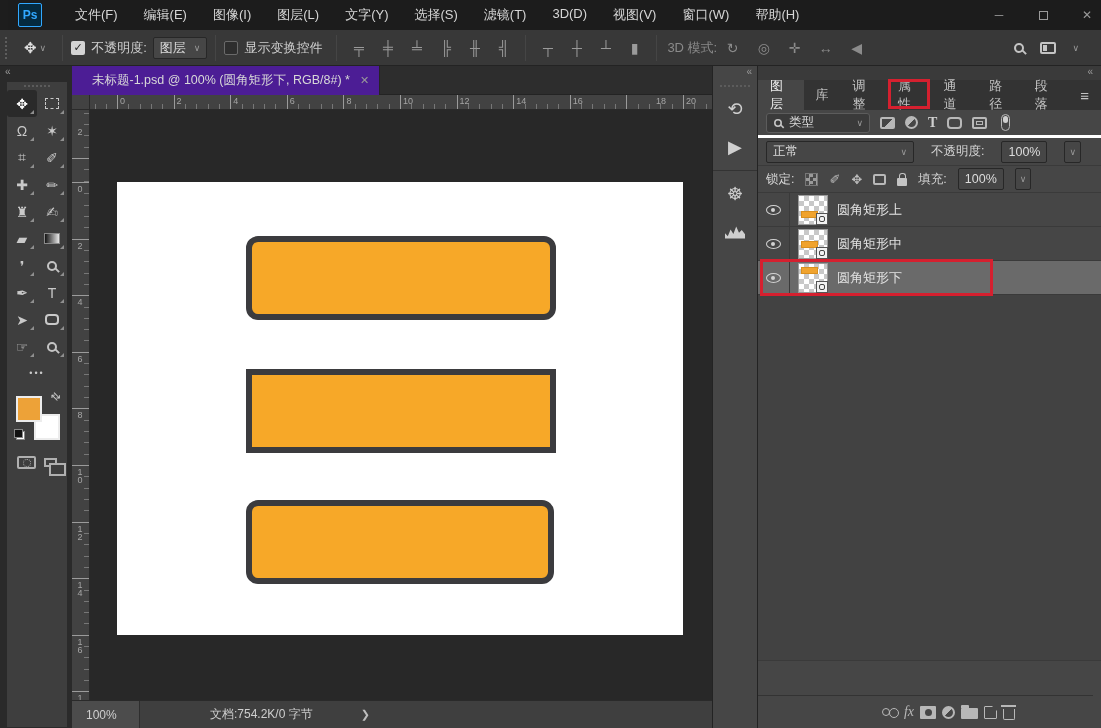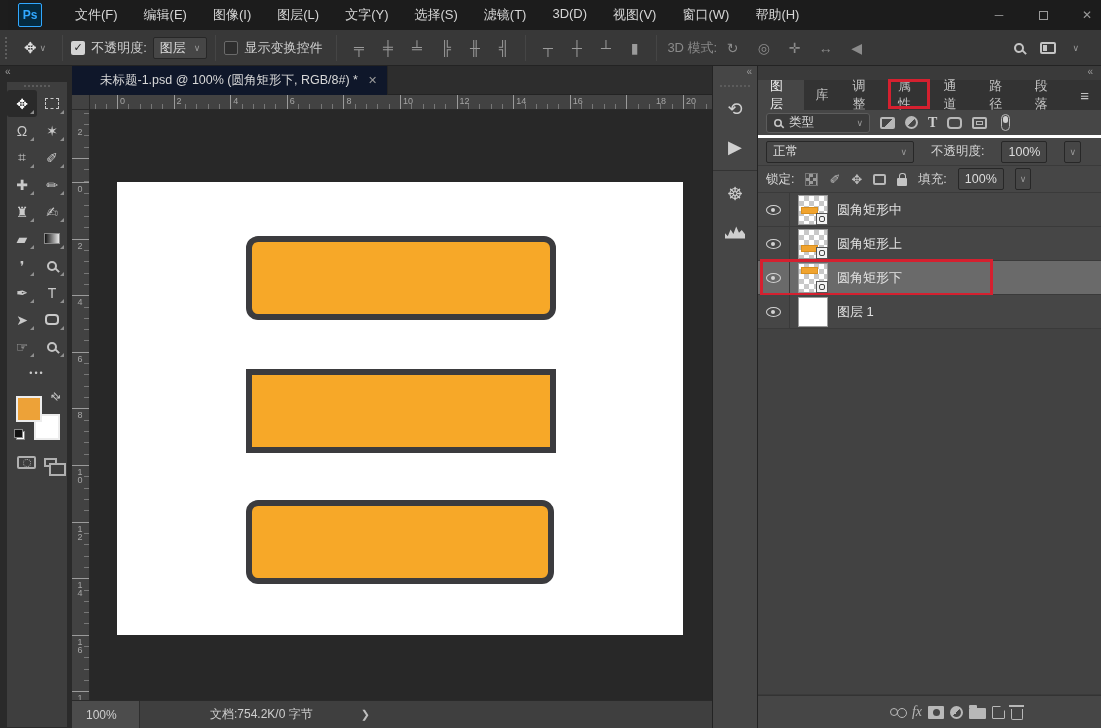--- a/index.html
+++ b/index.html
@@ -86,22 +86,22 @@
   .qm-ic::after { content:""; position:absolute; left:4px; top:1px; width:6px; height:6px;
     border:1.5px dotted #b0b0b0; border-radius:50%; }
   .scr-ic { width:13px; height:9px; border:2px solid #b0b0b0; position:relative; background:#3e3e3e; }
   .scr-ic::after { content:""; position:absolute; left:3px; top:3px; width:13px; height:9px;
     border:2px solid #b0b0b0; background:#3e3e3e; }
 
   
   .center-col { position:absolute; left:72px; top:0; width:640px; height:662px; background:#2d2d2d; }
   .tabbar { position:absolute; left:0; top:0; right:0; height:29px; background:#2d2d2d;
     border-bottom:1px solid #232323; display:flex; }
-  .doc-tab { background:#0f172a; height:29px; display:flex; align-items:center; gap:10px;
-    padding:0 10px 0 28px; font-size:12.5px; color:#d8d8d8; border-right:1px solid #252525; }
+  .doc-tab { background:#4c1d95; height:29px; display:flex; align-items:center; gap:10px;
+    padding:0 10px 0 20px; font-size:12.5px; color:#d8d8d8; border-right:1px solid #252525; }
   .tab-close { color:#9a9a9a; font-size:11px; }
   .ruler-corner { position:absolute; left:0; top:29px; width:18px; height:15px; background:#424242;
     border-right:1px solid #2a2a2a; border-bottom:1px solid #2a2a2a; }
   .hruler { position:absolute; left:18px; top:29px; right:0; height:15px; background-color:#424242;
     border-bottom:1px solid #2a2a2a;
     background-image:repeating-linear-gradient(to right,#9b9b9b 0 1px,transparent 1px 56.6px),
       repeating-linear-gradient(to right,#777 0 1px,transparent 1px 11.32px);
     background-size:auto 100%, auto 5px; background-position:27px 0, 27px 100%;
     background-repeat:repeat-x; }
   .hruler span { position:absolute; top:1px; font-size:9px; color:#a5a5a5; }
@@ -199,21 +199,21 @@
   .thumb .bar { position:absolute; left:2px; width:17px; height:7px; background:#f0a32e;
     border:1px solid #d88f1f; }
   .thumb .bar.top { top:3px; } .thumb .bar.middle { top:11px; } .thumb .bar.bottom { bottom:6px; }
   .shape-badge { position:absolute; right:-1px; bottom:-1px; width:12px; height:12px; background:#f2f2f2;
     border:1px solid #555; }
   .shape-badge::before { content:""; position:absolute; inset:2px; border:1.5px solid #444;
     border-radius:2px; }
   .layer-name { margin-left:9px; font-size:13px; color:#e2e2e2; }
   .layers-rest { background:#424242; border-bottom:1px solid #3a3a3a; }
 
-  .panel-bottom { position:absolute; left:0; right:0; bottom:0; height:33px; background:#464646;
+  .panel-bottom { position:absolute; left:0; right:8px; bottom:0; height:33px; background:#464646;
     border-top:1px solid #333; display:flex; align-items:center; justify-content:flex-end; gap:6px;
     padding-right:78px; }
   .pb-ic { display:flex; align-items:center; justify-content:center; color:#b8b8b8; }
   .lnk-ic { width:8px; height:8px; border:1.5px solid #b8b8b8; border-radius:50%; position:relative;
     margin-right:8px; display:inline-block; }
   .lnk-ic::after { content:""; position:absolute; left:6px; top:-1.5px; width:8px; height:8px;
     border:1.5px solid #b8b8b8; border-radius:50%; }
   .fx-ic { font-style:italic; font-size:14px; font-family:"Liberation Serif","DejaVu Serif",serif; }
   .msk-ic { width:16px; height:13px; background:#b8b8b8; border-radius:1px; position:relative; }
   .msk-ic::after { content:""; position:absolute; left:4.5px; top:3px; width:7px; height:7px;
@@ -517,52 +517,45 @@
             <span class="sel-chev">∨</span>
           </span>
       </div>
 
       <div class="layers-list" id="layers-list">
           <div class="layer-row">
             <div class="eye-cell">
               <span class="eye"></span>
             </div>
             <div class="thumb checker">
-              <span class="bar middle"></span>
+              <span class="bar bottom"></span>
               <span class="shape-badge"></span>
             </div>
-            <span class="layer-name">圆角矩形中</span>
+            <span class="layer-name">圆角矩形上</span>
           </div>
           <div class="layer-row">
             <div class="eye-cell">
               <span class="eye"></span>
             </div>
             <div class="thumb checker">
-              <span class="bar bottom"></span>
+              <span class="bar middle"></span>
               <span class="shape-badge"></span>
             </div>
-            <span class="layer-name">圆角矩形上</span>
+            <span class="layer-name">圆角矩形中</span>
           </div>
           <div class="layer-row selected annotated">
             <div class="eye-cell">
               <span class="eye"></span>
             </div>
             <div class="thumb checker">
               <span class="bar top"></span>
               <span class="shape-badge"></span>
             </div>
             <span class="layer-name">圆角矩形下</span>
           </div>
-          <div class="layer-row">
-            <div class="eye-cell">
-              <span class="eye"></span>
-            </div>
-            <div class="thumb"></div>
-            <span class="layer-name">图层 1</span>
-          </div>
         </div>
       <div class="layers-rest" id="layers-rest" style="height: 366px;"></div>
 
       <div class="panel-bottom">
         <span class="pb-ic">
             <span class="lnk-ic"></span>
           </span>
         <span class="pb-ic fx-ic">fx</span>
         <span class="pb-ic">
             <span class="msk-ic"></span>

